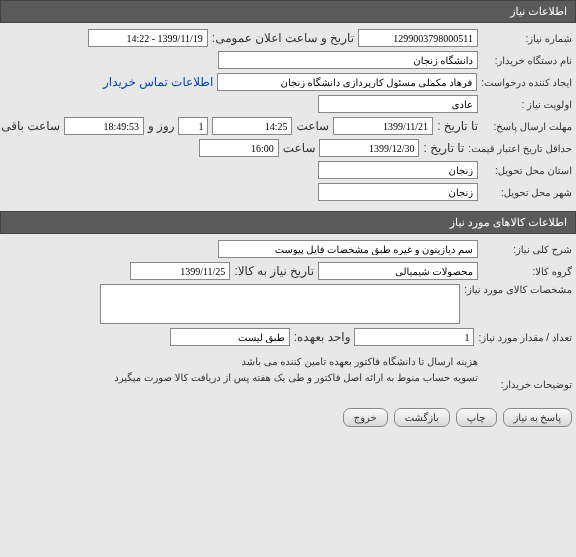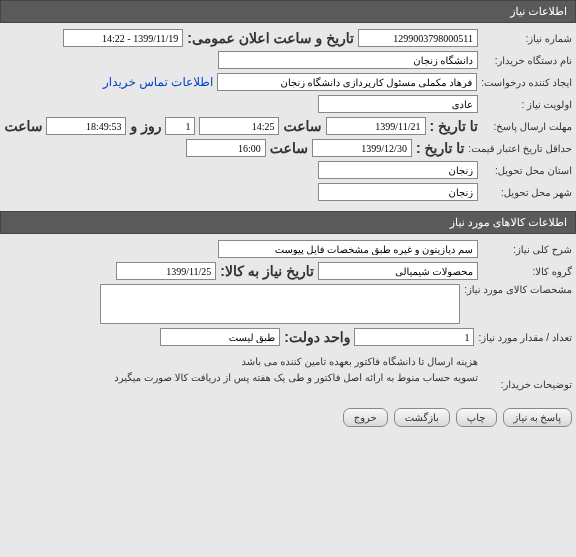--- a/index.html
+++ b/index.html
@@ -51,24 +51,23 @@
       gap: 4px;
     }
     .label {
       font-size: 10px;
       color: #333;
       white-space: nowrap;
       min-width: 90px;
       text-align: right;
     }
     .label-sm {
-      font-size: 14px;
+      font-size: 12px;
       color: #333;
       white-space: nowrap;
-      font-weight: bold;
     }
     input[type="text"], textarea {
       border: 1px solid #888;
       background: #fff;
       font-family: Tahoma;
       font-size: 10px;
       padding: 2px 4px;
       height: 18px;
       direction: rtl;
     }
@@ -192,21 +191,21 @@
   </div>
 
   <div class="row" style="align-items:flex-start">
     <span class="label">مشخصات کالای مورد نیاز:</span>
     <textarea class="w360" readonly="" style=""></textarea>
   </div>
 
   <div class="row">
     <span class="label">تعداد / مقدار مورد نیاز:</span>
     <input type="text" class="w120" readonly="" value="1" style="">
-    <span class="label-sm">واحد دولت:</span>
+    <span class="label-sm">واحد بعهده:</span>
     <input type="text" class="w120" readonly="" value="طبق لیست" style="">
   </div>
 
   <div class="row" style="align-items:flex-end">
     <span class="label">توضیحات خریدار:</span>
     <div class="note">
       <div>هزینه ارسال تا دانشگاه فاکتور بعهده تامین کننده می باشد</div>
       <div>تسویه حساب منوط به ارائه اصل فاکتور و طی یک هفته پس از دریافت کالا صورت میگیرد</div>
     </div>
   </div>

